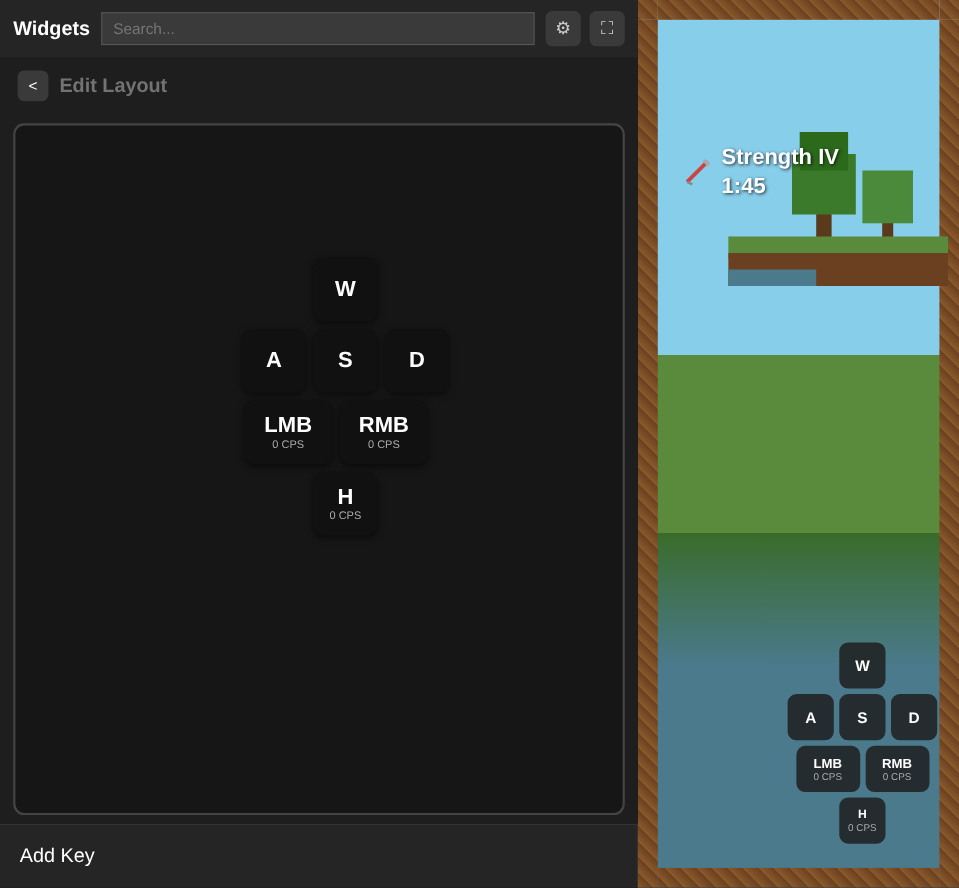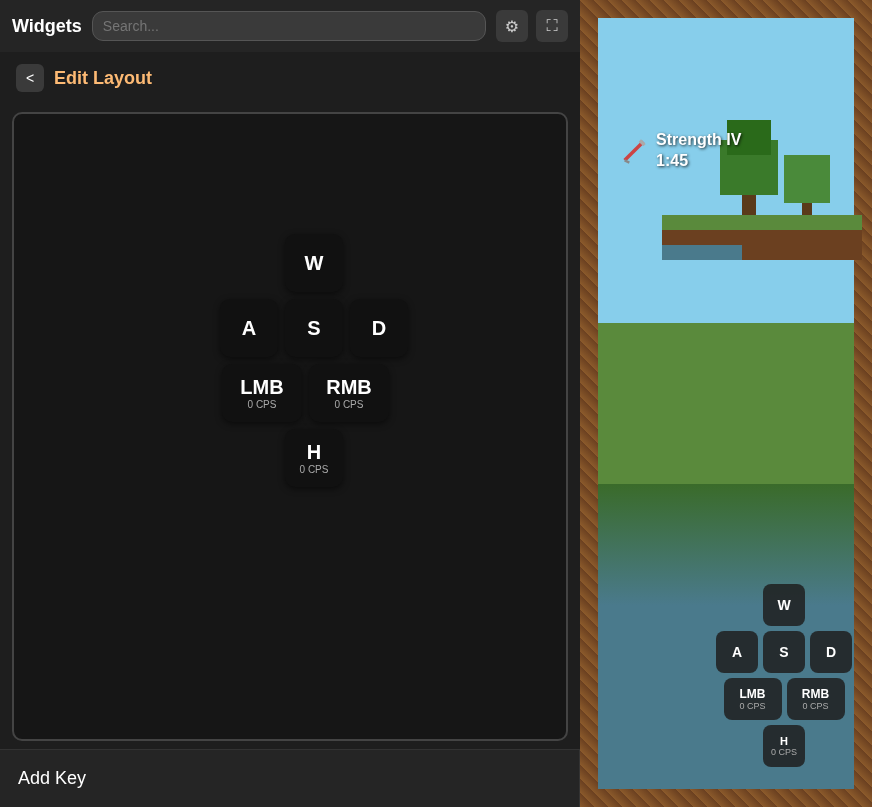--- a/index.html
+++ b/index.html
@@ -34,21 +34,21 @@
       color: #fff;
       font-size: 18px;
       font-weight: 600;
       flex-shrink: 0;
     }
 
     .search-input {
       flex: 1;
       background: #3a3a3a;
       border: 1px solid #555;
-      border-radius: 11px;
+      border-radius: 0;
       padding: 6px 10px;
       color: #aaa;
       font-size: 14px;
       outline: none;
     }
 
     .header-icons {
       display: flex;
       gap: 8px;
     }
@@ -83,21 +83,21 @@
       border-radius: 6px;
       cursor: pointer;
       display: flex;
       align-items: center;
       justify-content: center;
       color: #fff;
       font-size: 14px;
     }
 
     .nav-title {
-      color: #fdba74;
+      color: #737373;
       font-size: 18px;
       font-weight: 600;
     }
 
     
     .canvas-area {
       flex: 1;
       margin: 8px 12px;
       background: #161616;
       border: 2px solid #444;
@@ -196,21 +196,21 @@
       position: absolute;
       top: 130px;
       left: 40px;
       display: flex;
       align-items: center;
       gap: 8px;
     }
 
     .strength-text {
       color: #fff;
-      font-size: 16px;
+      font-size: 20px;
       font-weight: 700;
       text-shadow: 1px 1px 3px rgba(0,0,0,0.8);
       line-height: 1.3;
     }
 
     
     .game-keys {
       position: absolute;
       bottom: 40px;
       right: 20px;

